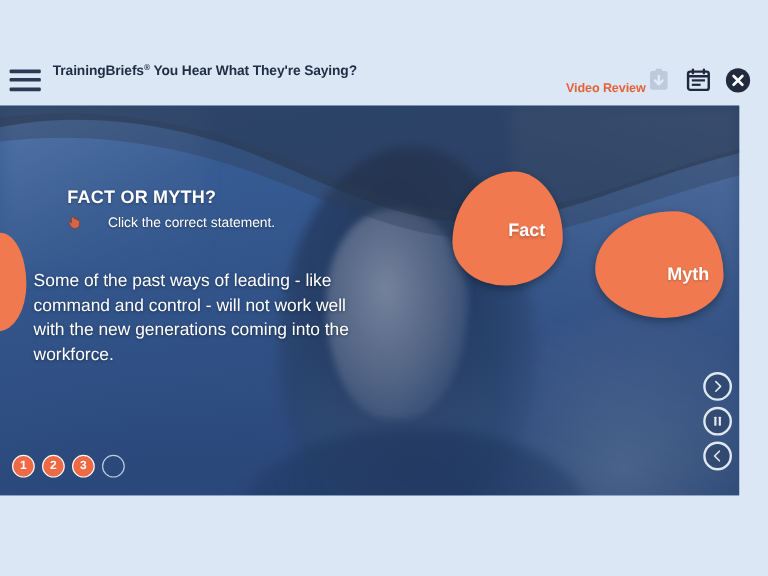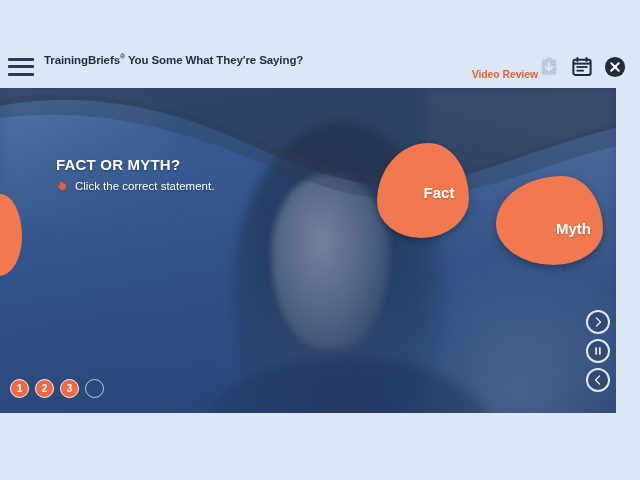--- a/index.html
+++ b/index.html
@@ -192,21 +192,21 @@
   .prompt-title {
     font-size: 15px;
     font-weight: bold;
     color: #ffffff;
     letter-spacing: 0.2px;
     text-shadow: 0 1px 2px rgba(0,0,0,0.35);
   }
   .prompt-hint {
     display: flex;
     align-items: center;
-    gap: 6px;
+    gap: 21px;
     margin-top: 6px;
   }
   .prompt-hint-text {
     font-size: 11.5px;
     color: #ffffff;
     text-shadow: 0 1px 2px rgba(0,0,0,0.35);
   }
 
   .statement {
     position: absolute;
@@ -327,21 +327,21 @@
 
   <div class="header">
 
     <div class="hamburger">
       <span></span>
       <span></span>
       <span></span>
     </div>
 
     <div class="title-block">
-      <div class="title-main"><span>TrainingBriefs</span><sup>®</sup><span> You Some What They're Saying?</span></div>
+      <div class="title-main"><span>TrainingBriefs</span><sup>®</sup><span> You Hear What They're Saying?</span></div>
       <div class="title-sub">Video Review</div>
     </div>
 
     <div class="header-actions">
 
       <svg class="hicon disabled" viewBox="0 0 24 24">
         <rect x="4" y="3.5" width="16" height="17" rx="2" fill="#9aa8bc"></rect>
         <rect x="9" y="1.5" width="6" height="3.5" rx="1" fill="#9aa8bc"></rect>
         <path d="M12 8 L12 15 M8.5 12 L12 15.6 L15.5 12" stroke="#e8eef7" stroke-width="2.1" fill="none" stroke-linecap="round" stroke-linejoin="round"></path>
       </svg>
@@ -381,20 +381,21 @@
     <div class="prompt">
       <div class="prompt-title">FACT OR MYTH?</div>
       <div class="prompt-hint">
         <svg width="13" height="13" viewBox="0 0 24 24">
           <path d="M9 3.5 C7 3.5 6 5 6.2 7 L6.8 12.5 L5 11 C3.8 10 2.4 10.8 2.8 12.4 C3.3 14.4 5.6 18 7.4 19.6 C8.8 20.9 10.6 21.2 13 21 C16.6 20.7 18.4 18.6 18.8 15.4 L19.3 10 C19.5 8.4 17.6 7.8 17 9.3 L16.6 7.6 C16.2 6 14.3 6.3 14.2 7.8 L13.9 6.4 C13.6 4.8 11.7 5.1 11.6 6.6 L11.3 6 C11 4.4 10.3 3.5 9 3.5 Z" fill="#d4664a" stroke="#7d3a2a" stroke-width="1.1" stroke-linejoin="round"></path>
         </svg>
         <span class="prompt-hint-text">Click the correct statement.</span>
       </div>
     </div>
 
+    <div class="statement">Some of the past ways of leading - like command and control - will not work well with the new generations coming into the workforce.</div>
 
     <div class="blob blob-fact">
       <span class="blob-label">Fact</span>
     </div>
     <div class="blob blob-myth">
       <span class="blob-label">Myth</span>
     </div>
 
     <div class="dots">
       <div class="dot filled">1</div>

